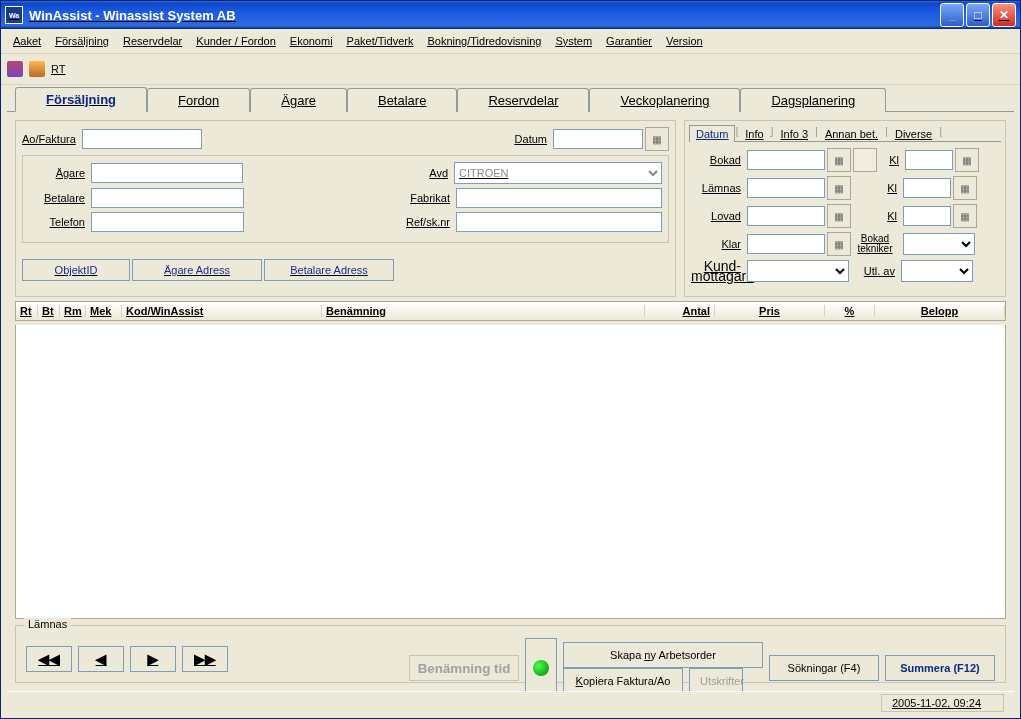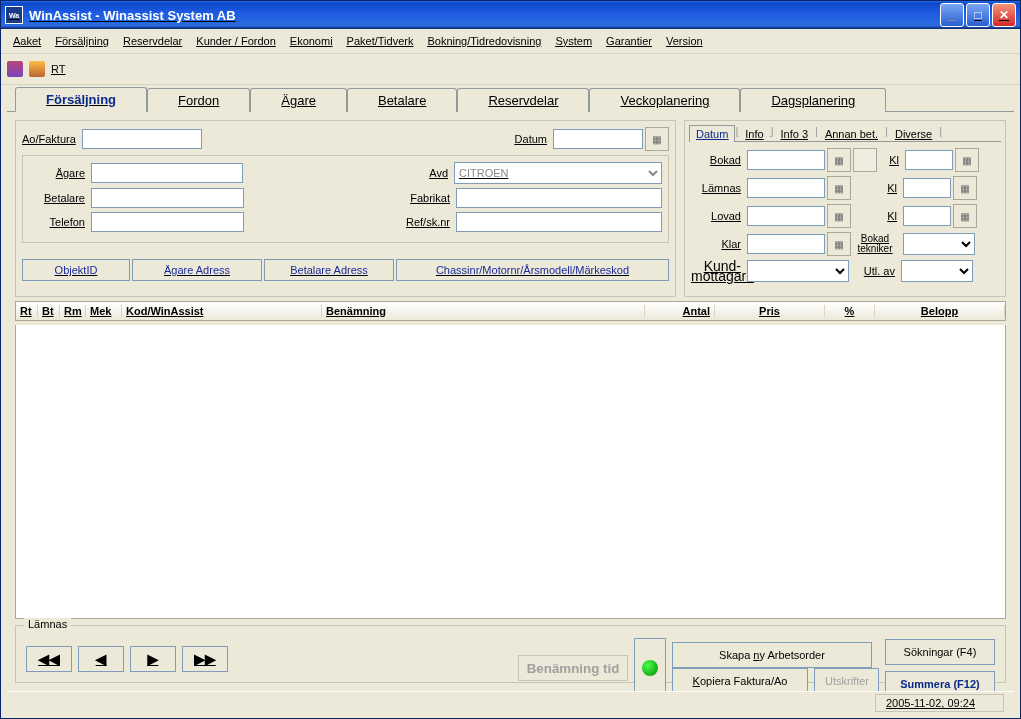--- a/index.html
+++ b/index.html
@@ -45,21 +45,21 @@
 .nav-btns{display:flex;gap:6px;}
 .nav-btn{width:46px;height:26px;border:1px solid #7f9db9;background:#ece9d8;cursor:pointer;font-size:14px;font-weight:bold;}
 .atg-right{position:absolute;right:10px;top:12px;display:flex;gap:6px;align-items:center;}
 .big-btn{height:26px;border:1px solid #7f9db9;background:#ece9d8;font-size:11px;cursor:pointer;padding:0 10px;}
 .big-btn .u{text-decoration:underline;}
 .big-btn.summ{color:#0a2a8a;font-weight:bold;}
 .greendot-box{width:30px;height:58px;border:1px solid #7f9db9;background:#ece9d8;display:flex;align-items:center;justify-content:center;}
 .greendot{width:16px;height:16px;border-radius:50%;background:radial-gradient(circle at 35% 35%,#4aff4a,#008800);}
 .stampel{width:110px;height:26px;border:1px solid #c8c5b4;background:#ece9d8;color:#a0a0a0;font-weight:bold;cursor:default;}
 .statusbar{height:22px;background:#ece9d8;border-top:1px solid #fff;display:flex;align-items:center;justify-content:flex-end;padding:0 10px;font-size:11px;margin:0 6px 4px;}
-.status-cell{border:1px solid #c8c5b4;padding:2px 28px 2px 10px;}
+.status-cell{border:1px solid #c8c5b4;padding:2px 22px 2px 10px;}
 .minisq{width:22px;height:22px;border:1px solid #aca899;background:#f0ede0;}
 </style>
 </head>
 <body>
 
 <div class="window">
 
   <div class="titlebar">
     <div class="app-icon">Wa</div>
     <div class="title-text">WinAssist - Winassist System AB</div>
@@ -135,21 +135,20 @@
             <input class="txt" style="flex: 1 1 0%; max-width: 296px;">
             <div style="flex:1"></div>
             <span class="lbl" style="width:60px">R<span class="u">e</span>f/sk.nr</span>
             <input class="txt" style="width: 206px;">
           </div>
         </div>
         <div class="row" style="margin-top:16px;">
           <button class="btn-link" style="flex:0 0 108px">ObjektID</button>
           <button class="btn-link" style="flex:0 0 130px">Ägare Adress</button>
           <button class="btn-link" style="flex:0 0 130px">Betalare Adress</button>
-          <button class="btn-link" style="flex:1">Chassinr/Motornr/Årsmodell/Märkeskod</button>
         </div>
       </div>
 
       <div class="right-panel">
         <div class="sub-tabs">
           <div class="sub-tab active">Datum</div>
             <span class="sep">|</span>
           <div class="sub-tab">Info</div>
             <span class="sep">|</span>
           <div class="sub-tab">Info 3</div>
@@ -227,25 +226,25 @@
         <button class="nav-btn">▶▶</button>
       </div>
       <div class="atg-right">
         <button class="stampel" disabled="">Benämning tid</button>
         <div class="greendot-box">
           <div class="greendot"></div>
         </div>
         <div style="display:flex;flex-direction:column;">
           <button class="big-btn" style="width:200px">Skapa <span class="u">n</span>y Arbetsorder</button>
           <div style="display:flex;gap:6px;">
-            <button class="big-btn" style="width:136px"><span class="u">K</span>opiera Faktura/Ao</button>
-            <button class="big-btn" style="width:65px;color:#a0a0a0" disabled="">Utskrifter</button>
-          </div>
-        </div>
-        <div style="display:flex;flex-direction:column;gap:6px;">
+            <button class="big-btn" style="width:120px"><span class="u">K</span>opiera Faktura/Ao</button>
+            <button class="big-btn" style="width:54px;color:#a0a0a0" disabled="">Utskrifter</button>
+          </div>
+        </div>
+        <div style="display:flex;flex-direction:row;gap:6px;">
           <button class="big-btn" style="width:110px">Sökningar (F4)</button>
           <button class="big-btn summ" style="width:110px">Summera (F12)</button>
         </div>
       </div>
     </div>
 
   </div>
 
   <div class="statusbar">
     <div class="status-cell">2005-11-02, 09:24</div>

